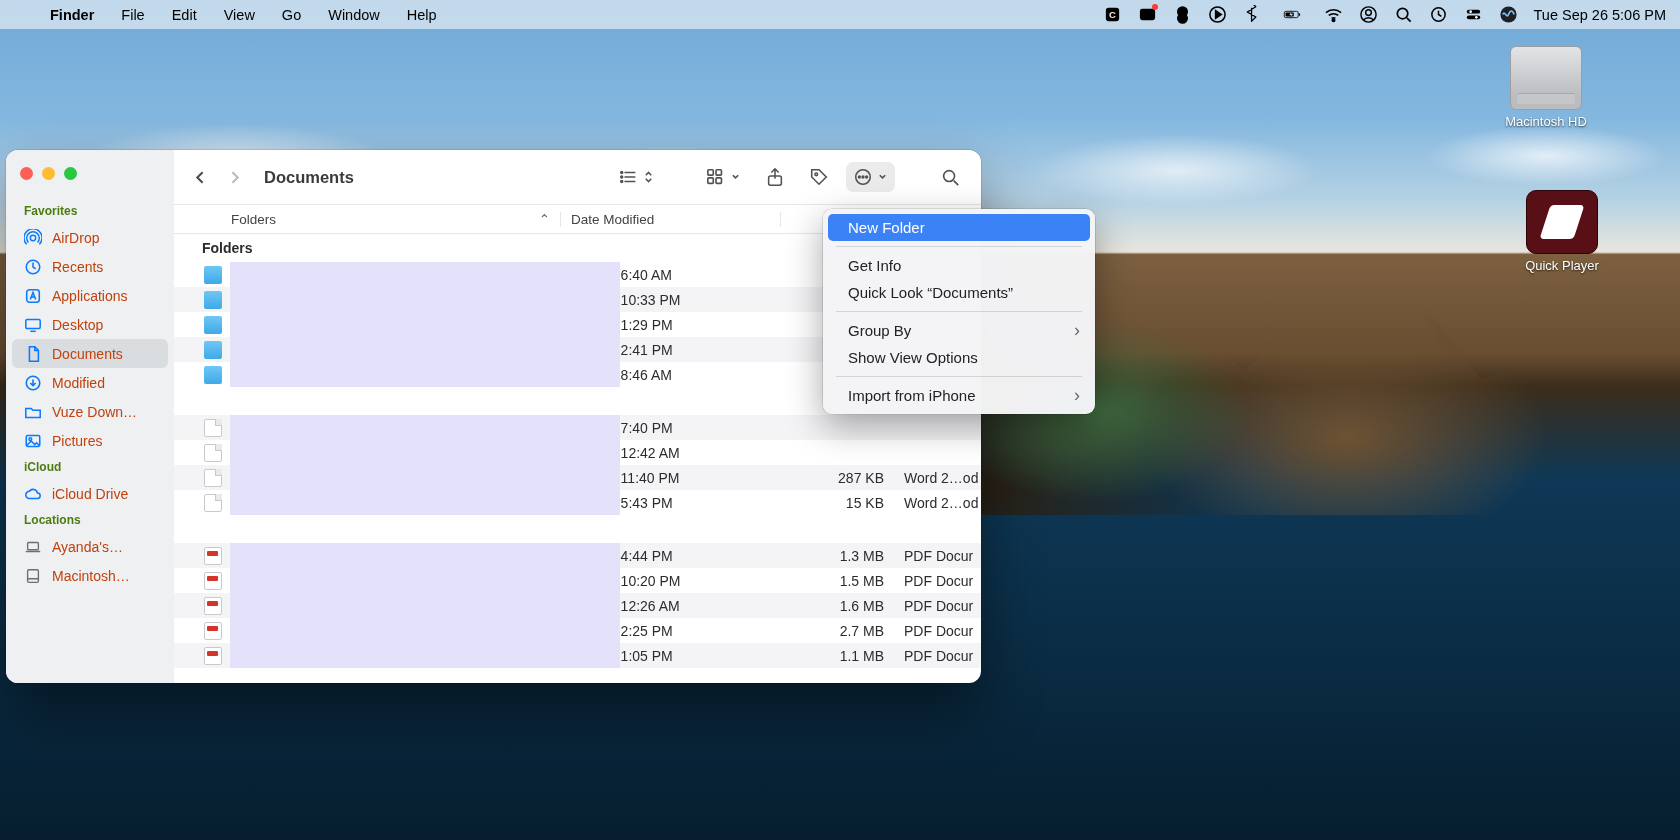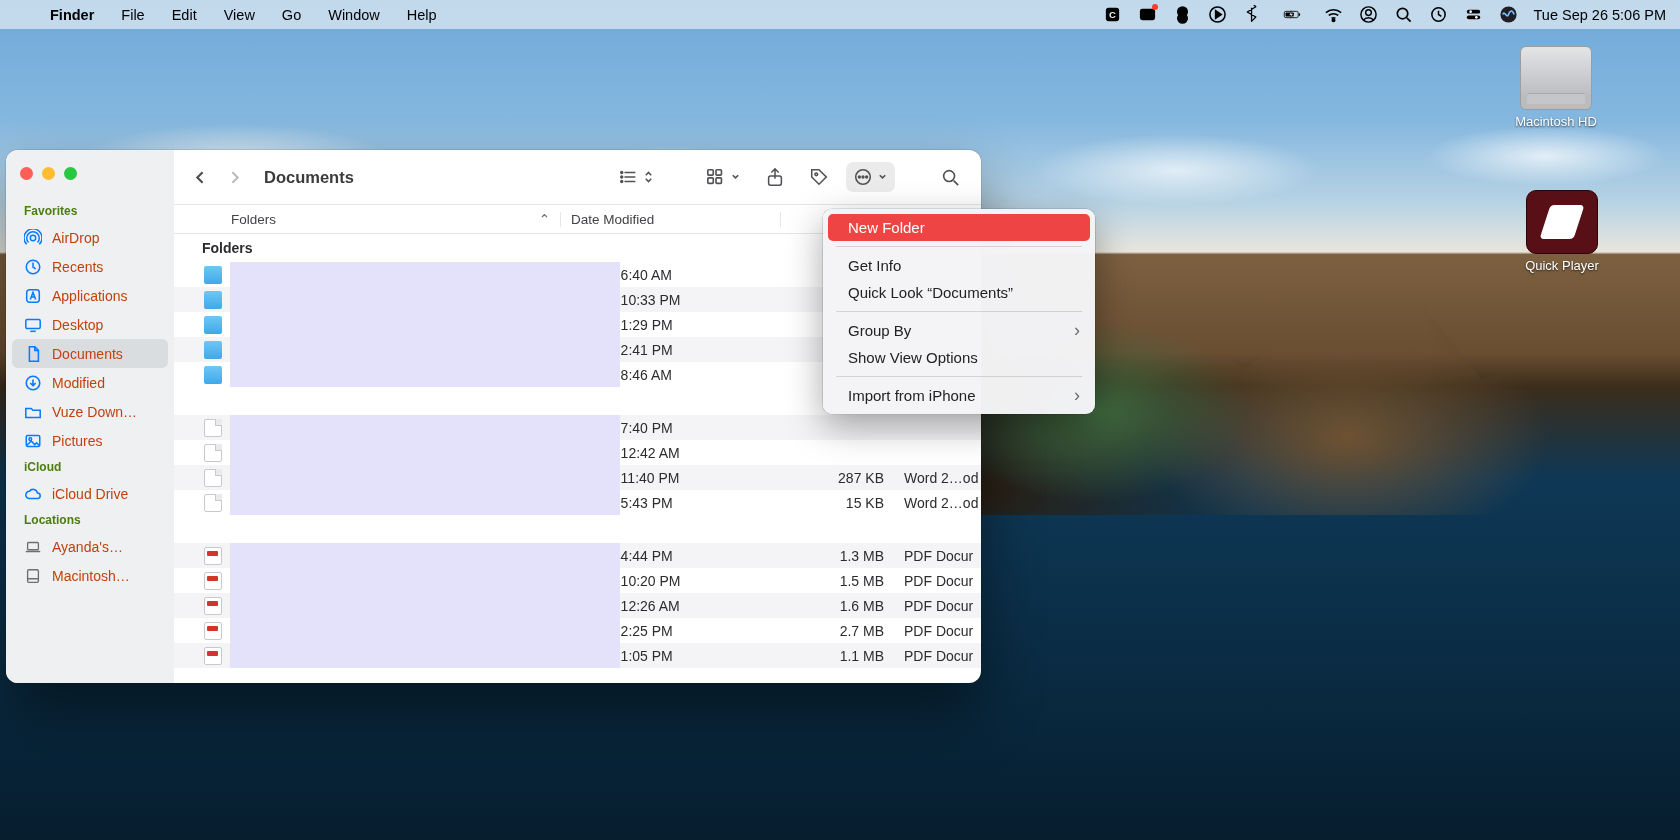--- a/index.html
+++ b/index.html
@@ -117,33 +117,33 @@
   .row .c.name{z-index:4;}
 
   
   .ctx{
     position:absolute; left:823px; top:209px; width:272px;
     background:rgba(244,244,246,.98); border-radius:9px;
     box-shadow:0 12px 36px rgba(0,0,0,.35),0 0 0 .6px rgba(0,0,0,.18);
     padding:5px; font-size:15px; color:#222;
   }
   .ctx .mi{height:27px;border-radius:5px;padding:0 20px;display:flex;align-items:center;position:relative;}
-  .ctx .mi.sel{background:#ef4444;color:#fff;}
+  .ctx .mi.sel{background:#3b82f6;color:#fff;}
   .ctx .sep{height:1px;background:rgba(0,0,0,.13);margin:5px 8px;}
   .ctx .check::before{content:"✓";position:absolute;left:5px;}
   .ctx .sub::after{content:"›";position:absolute;right:10px;font-size:18px;color:#6a6a6e;}
 
   .ellip{overflow:hidden;text-overflow:ellipsis;white-space:nowrap;}
 </style>
 </head>
 <body>
 
 <div class="wallpaper"></div>
 
-<div class="desk-icon hdd" style="right:74px; top:46px;">
+<div class="desk-icon hdd" style="right:84px; top:46px;">
   <div class="art"></div>
   <div>Macintosh HD</div>
 </div>
 <div class="desk-icon flash" style="right:68px; top:190px;">
   <div class="art"></div>
   <div>Quick Player</div>
 </div>
 
 <div class="menubar">
   <div class="left">

